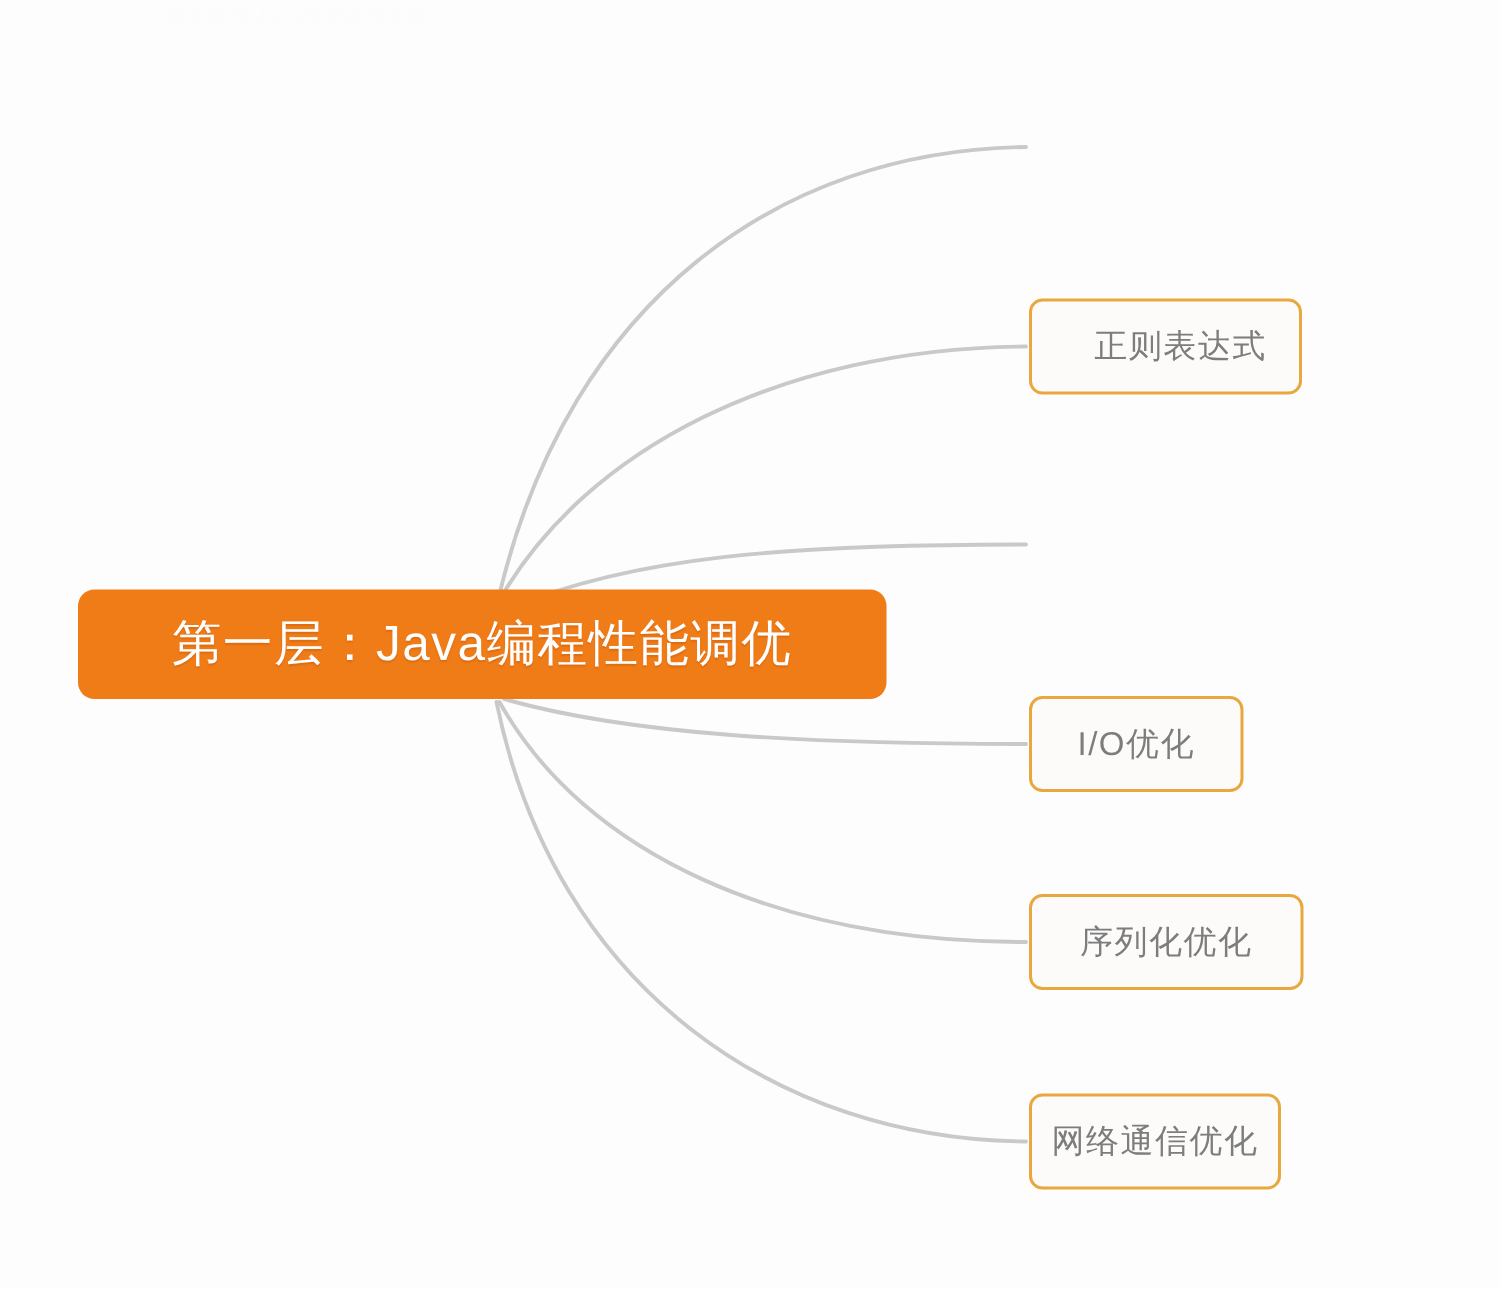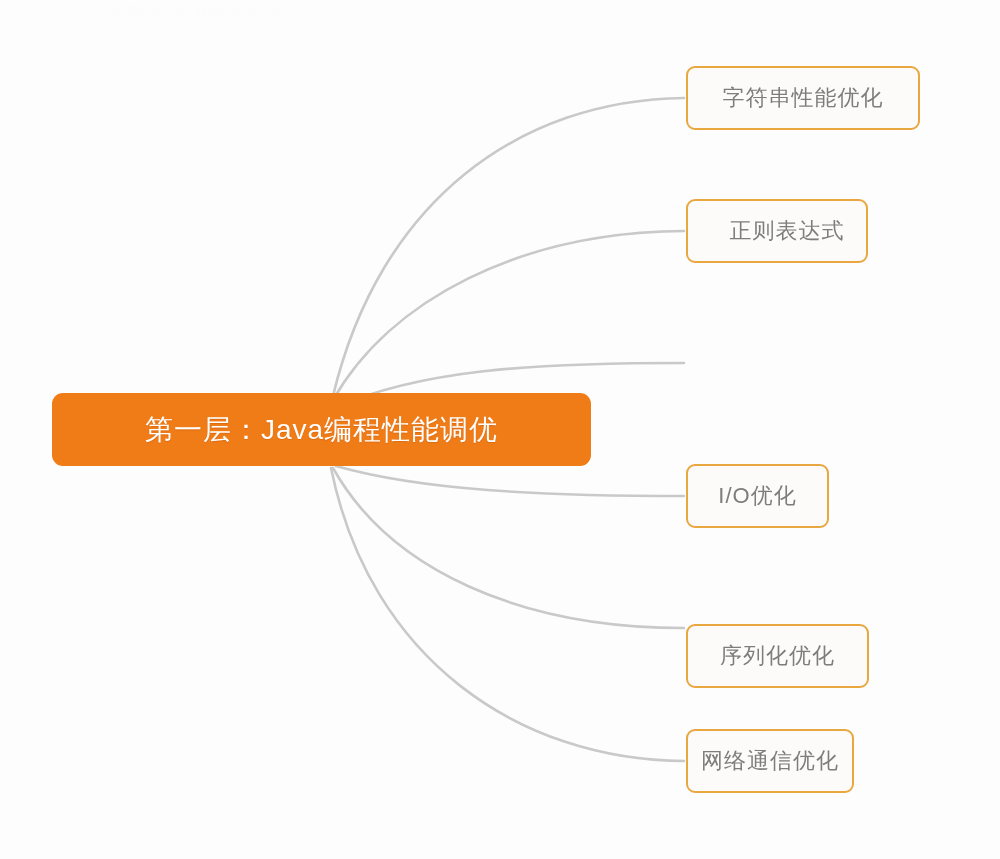--- a/index.html
+++ b/index.html
@@ -50,21 +50,21 @@
   }
   
   #root-node {
     left: 52px;
     top: 393px;
     width: 539px;
     height: 73px;
     background: #f07c18;
     border-radius: 11px;
     color: #ffffff;
-    font-size: 28px;
+    font-size: 33px;
     letter-spacing: 1px;
     z-index: 3;
     text-shadow: 0 1px 1px rgba(180,80,10,0.35);
   }
   #root-node .label {
     white-space: nowrap;
   }
   
   .child-node {
     background: #fcfbfa;
@@ -76,21 +76,21 @@
     z-index: 2;
     height: 64px;
   }
   .child-node .label {
     white-space: nowrap;
   }
   #child-0 { left: 686px; top: 66px;  width: 234px; }
   #child-1 { left: 686px; top: 199px; width: 182px; padding-left: 20px; }
   #child-2 { left: 686px; top: 331px; width: 208px; }
   #child-3 { left: 686px; top: 464px; width: 143px; }
-  #child-4 { left: 686px; top: 596px; width: 183px; margin-top: 28px; }
+  #child-4 { left: 686px; top: 596px; width: 183px; }
   #child-5 { left: 686px; top: 729px; width: 168px; }
 </style>
 </head>
 <body>
 
 <div id="canvas">
 
   <div id="watermark">极客时间 Java性能调优实战</div>
 
   <svg id="connectors" viewBox="0 0 1000 859" width="1000" height="859" aria-hidden="true">
@@ -101,23 +101,20 @@
       <path d="M 336 466 C 420 490 540 496 684 496"></path>
       <path d="M 333 468 C 390 570 520 628 684 628"></path>
       <path d="M 331 468 C 370 660 520 760 684 761"></path>
     </g>
   </svg>
 
   <div class="node" id="root-node">
     <span class="label">第一层：Java编程性能调优</span>
   </div>
 
-  <div class="node child-node" id="child-0">
-    <span class="label">字符串性能优化</span>
-  </div>
 
   <div class="node child-node" id="child-1">
     <span class="label">正则表达式</span>
   </div>
 
 
   <div class="node child-node" id="child-3">
     <span class="label">I/O优化</span>
   </div>
 

